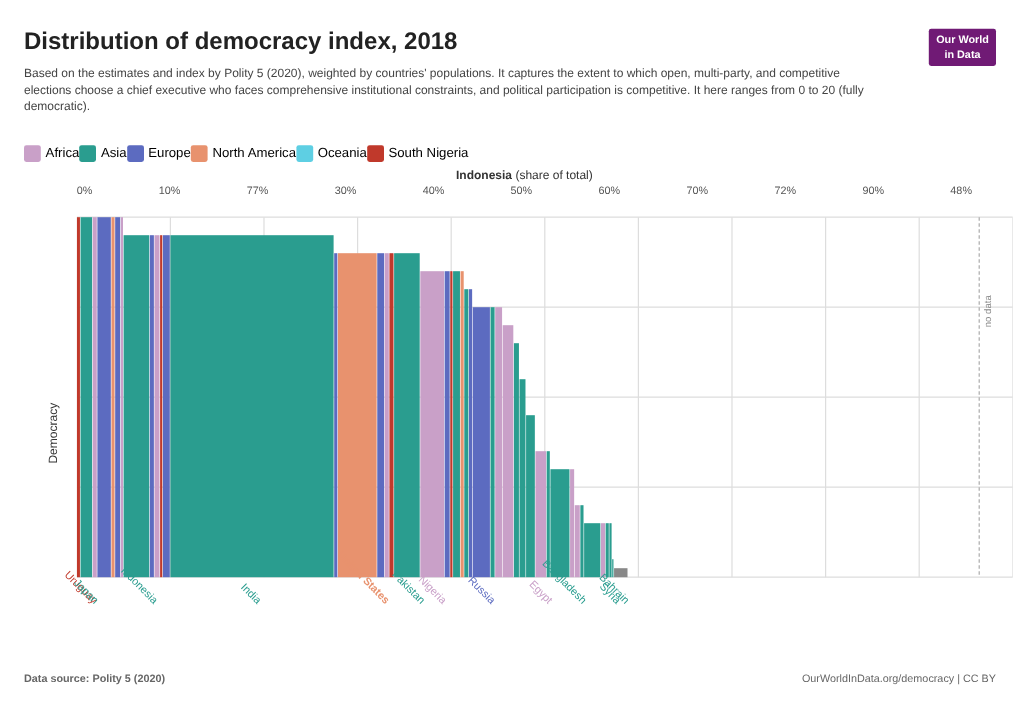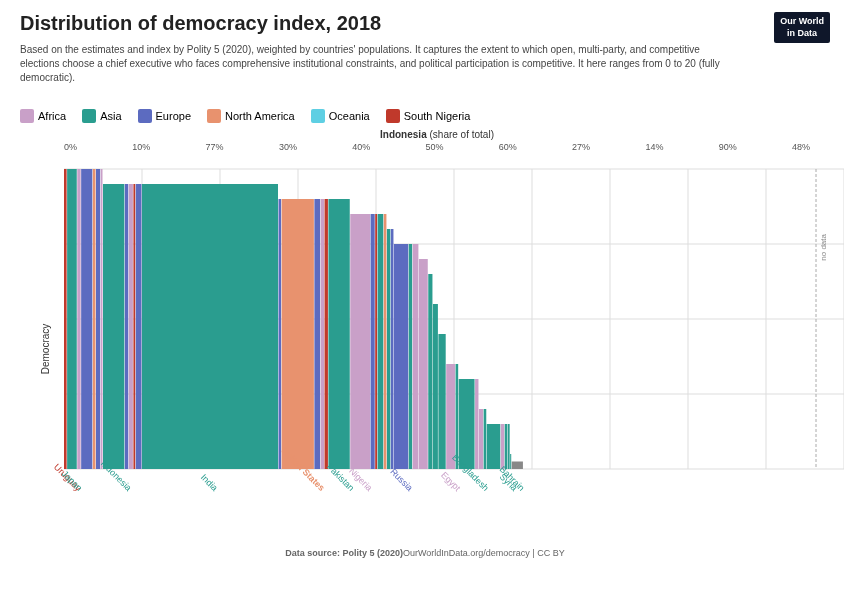--- a/index.html
+++ b/index.html
@@ -5,57 +5,56 @@
     * { box-sizing: border-box; margin: 0; padding: 0; }
     body {
       font-family: 'Arial', sans-serif;
       background: #fff;
       width: 850px;
       height: 600px;
       overflow: hidden;
       position: relative;
     }
     .container {
-      padding: 12px 20px 10px 20px;
+      padding: 24px 20px 10px 20px;
       width: 850px;
       height: 540px;
       position: relative;
     }
     .header-row {
       display: flex;
       justify-content: space-between;
       align-items: flex-start;
     }
     .title {
       font-size: 20px;
       font-weight: bold;
       color: #222;
       margin-bottom: 6px;
     }
     .brand-box {
-      background: #0f172a;
+      background: #701a75;
       color: #fff;
       font-size: 9px;
       font-weight: bold;
       padding: 4px 6px;
       text-align: center;
       line-height: 1.3;
       border-radius: 2px;
       min-width: 52px;
     }
     .subtitle {
       font-size: 10px;
       color: #444;
       line-height: 1.4;
       max-width: 720px;
       margin-bottom: 24px;
     }
     .legend {
       display: flex;
-      gap: 16px;
       margin-bottom: 6px;
       flex-wrap: wrap;
       font-size: 11px;
       align-items: center;
     }
     .legend-item {
       display: flex;
       align-items: center;
       gap: 4px;
     }
@@ -68,21 +67,21 @@
       text-align: center;
       font-size: 10px;
       color: #333;
       margin-bottom: 2px;
     }
     .x-axis-label span {
       font-weight: bold;
     }
     .bottom-row {
       display: flex;
-      justify-content: center;
+      justify-content: space-between;
       font-size: 9px;
       color: #666;
       margin-top: 4px;
     }
     .data-source { font-weight: bold; }
   </style>
 </head>
 <body>
 
 <div class="container">
@@ -129,22 +128,22 @@
     </div>
 
     <div style="display:flex; justify-content:space-between; font-size:9px; color:#555; margin-bottom:2px; padding-left:0;" id="x-ticks-row">
         <span>0%</span>
         <span>10%</span>
         <span>77%</span>
         <span>30%</span>
         <span>40%</span>
         <span>50%</span>
         <span>60%</span>
-        <span>27%</span>
-        <span>14%</span>
+        <span>70%</span>
+        <span>72%</span>
         <span>90%</span>
         <span>48%</span>
       </div>
 
     <div style="position:relative;">
 
       <div style="position:absolute; left:-44px; top:50%; transform:translateY(-50%) rotate(-90deg); font-size:10px; color:#333; white-space:nowrap; transform-origin:center center;">Democracy</div>
 
       <svg id="main-chart" width="780" height="330" style="display:block;" viewBox="0 0 780 300">
 

